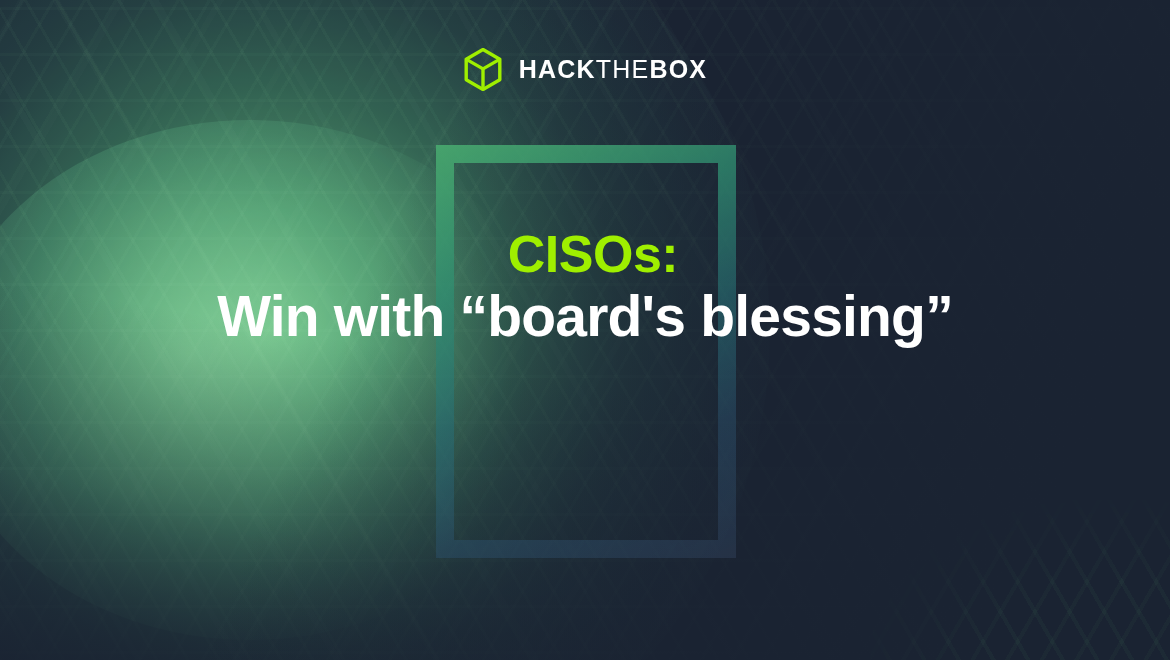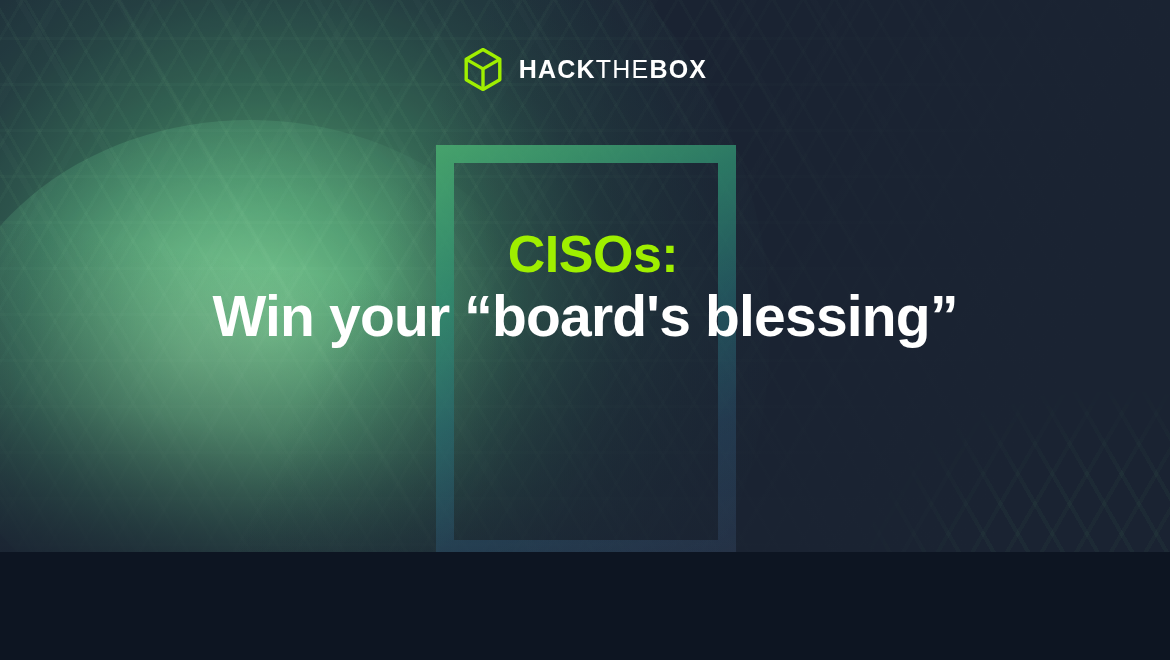--- a/index.html
+++ b/index.html
@@ -7,21 +7,21 @@
     padding: 0;
     background: #0d1522;
   }
   body {
     font-family: "Liberation Sans", sans-serif;
   }
 
   .stage {
     position: relative;
     width: 1170px;
-    height: 552px;
+    height: 660px;
     overflow: hidden;
     background: #b91c1c;
   }
 
   
   .bg-base {
     position: absolute;
     inset: 0;
     background: #1a2332;
   }
@@ -241,16 +241,16 @@
         <path d="M20 21.9 L20 41.6"></path>
       </g>
     </svg>
     <div class="logo-word">
       <span class="w-bold">HACK</span><span class="w-light">THE</span><span class="w-bold">BOX</span>
     </div>
   </div>
 
   <div class="headline">
     <p class="hl-eyebrow">CISOs:</p>
-    <p class="hl-line hl-line-1">Win your “board's blessing”</p>
+    <p class="hl-line hl-line-1">Win with “board's blessing”</p>
   </div>
 
 </div>
 
 </body></html>

